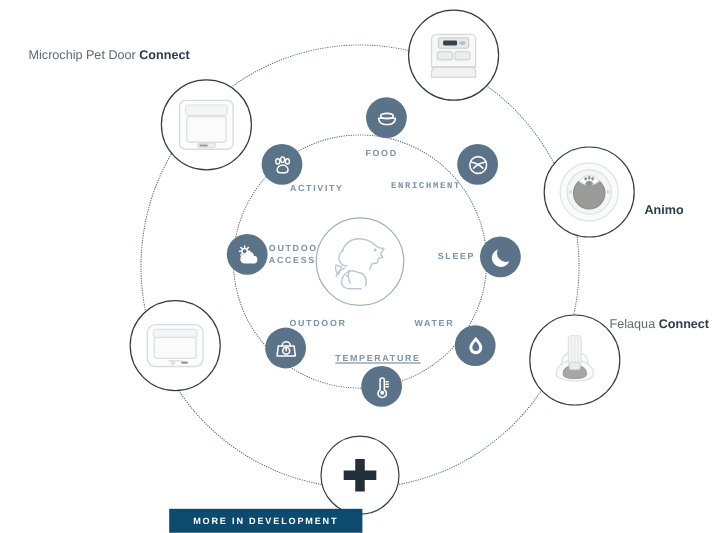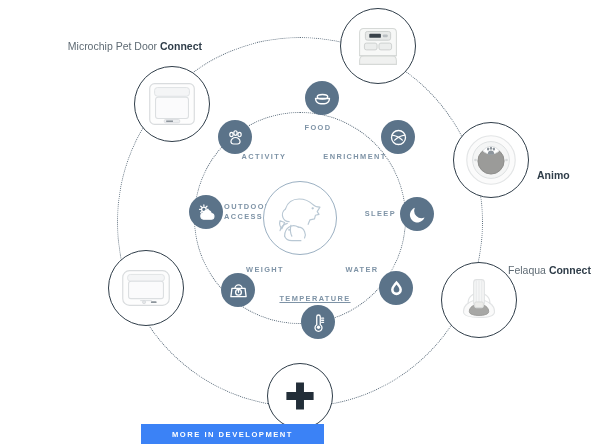--- a/index.html
+++ b/index.html
@@ -74,44 +74,44 @@
 
   .product-label {
     position: absolute;
     font-size: 10.5px;
     color: #5f6b74;
     white-space: nowrap;
     z-index: 10;
   }
   .product-label b { color: #2f3d49; font-weight: bold; }
   .pl-right { transform: translate(0, -50%); }
-  .pl-left  { transform: translate(-100%, -50%); margin-left: 44px; }
+  .pl-left  { transform: translate(-100%, -50%); }
 
   
   #plus-node {
     position: absolute; left: 300px; top: 396px;
     width: 66px; height: 66px;
     border-radius: 50%;
     border: 1.5px solid #2f3d49;
     background: #fff;
     transform: translate(-50%, -50%);
     display: flex; align-items: center; justify-content: center;
     z-index: 9;
   }
   #plus-node svg { width: 34px; height: 34px; }
 
   #dev-badge {
     position: absolute;
     left: 141px; top: 424px;
-    background: #3b82f6;
+    background: #0c4a6e;
     color: #ffffff;
     font-size: 7.6px;
     font-weight: bold;
     letter-spacing: 1.5px;
-    padding: 6px 31px;
+    padding: 6px 20px;
     z-index: 11;
     white-space: nowrap;
   }
 </style>
 </head>
 <body>
 
 <div id="stage">
 
   <div class="ring" id="outer-ring"></div>
@@ -140,21 +140,21 @@
   </div>
   <div class="feat-label fl-center" style="left:318px; top:128px;">FOOD</div>
 
   <div class="feat" style="left:398px; top:137px;">
     <svg viewBox="0 0 24 24" fill="none" stroke="#ffffff" stroke-width="1.5" stroke-linecap="round">
       <circle cx="12" cy="12" r="8"></circle>
       <path d="M4.6 9.2c4.4.6 8.6 2.6 11.8 5.8"></path>
       <path d="M19.4 9.2c-4.4.6-8.6 2.6-11.8 5.8"></path>
     </svg>
   </div>
-  <div class="feat-label fl-center" style="left:355px; top:157px;">ENRICHMENT</div>
+  <div class="feat-label fl-center" style="left:355px; top:157px;font-family:Liberation Mono, monospace;">ENRICHMENT</div>
 
   <div class="feat" style="left:417px; top:214px;">
     <svg viewBox="0 0 24 24" fill="#ffffff" stroke="none">
       <path d="M20 15.5A8.4 8.4 0 0 1 9 4.4a8.6 8.6 0 1 0 11 11.1z"></path>
     </svg>
   </div>
   <div class="feat-label fl-left" style="left:396px; top:214px;">SLEEP</div>
 
   <div class="feat" style="left:396px; top:288px;">
     <svg viewBox="0 0 24 24" fill="#ffffff" stroke="none">
@@ -174,21 +174,21 @@
   <div class="feat-label fl-center" style="left:315px; top:299px;text-decoration:underline;">TEMPERATURE</div>
 
   <div class="feat" style="left:238px; top:290px;">
     <svg viewBox="0 0 24 24" fill="none" stroke="#ffffff" stroke-width="1.5" stroke-linecap="round" stroke-linejoin="round">
       <path d="M4.5 9.5h15l1.2 9.5H3.3z"></path>
       <path d="M8 9.5c0-2.2 1.8-4 4-4s4 1.8 4 4"></path>
       <circle cx="12" cy="14" r="3.3"></circle>
       <path d="M12 14v-2.2"></path>
     </svg>
   </div>
-  <div class="feat-label fl-center" style="left:265px; top:270px;">WEIGHT</div>
+  <div class="feat-label fl-center" style="left:265px; top:270px;">OUTDOOR</div>
 
   <div class="feat" style="left:206px; top:212px;">
     <svg viewBox="0 0 24 24" fill="none" stroke="#ffffff" stroke-width="1.4" stroke-linecap="round">
       <circle cx="9" cy="8.4" r="2.6"></circle>
       <path d="M9 3.4v1.2M9 12.2v1.2M4 8.4h1.2M12.8 8.4H14M5.4 4.8l.9.9M11.7 11.1l.9.9M12.6 4.8l-.9.9M6.3 11.1l-.9.9"></path>
       <path d="M8.6 19.6h8.6a3.2 3.2 0 0 0 .3-6.4 4.6 4.6 0 0 0-8.6-1.3 3.9 3.9 0 0 0-.3 7.7z" fill="#ffffff" stroke="#ffffff" stroke-width="1.2"></path>
     </svg>
   </div>
   <div class="feat-label fl-right" style="left:224px; top:212px;">OUTDOOR
 ACCESS</div>

